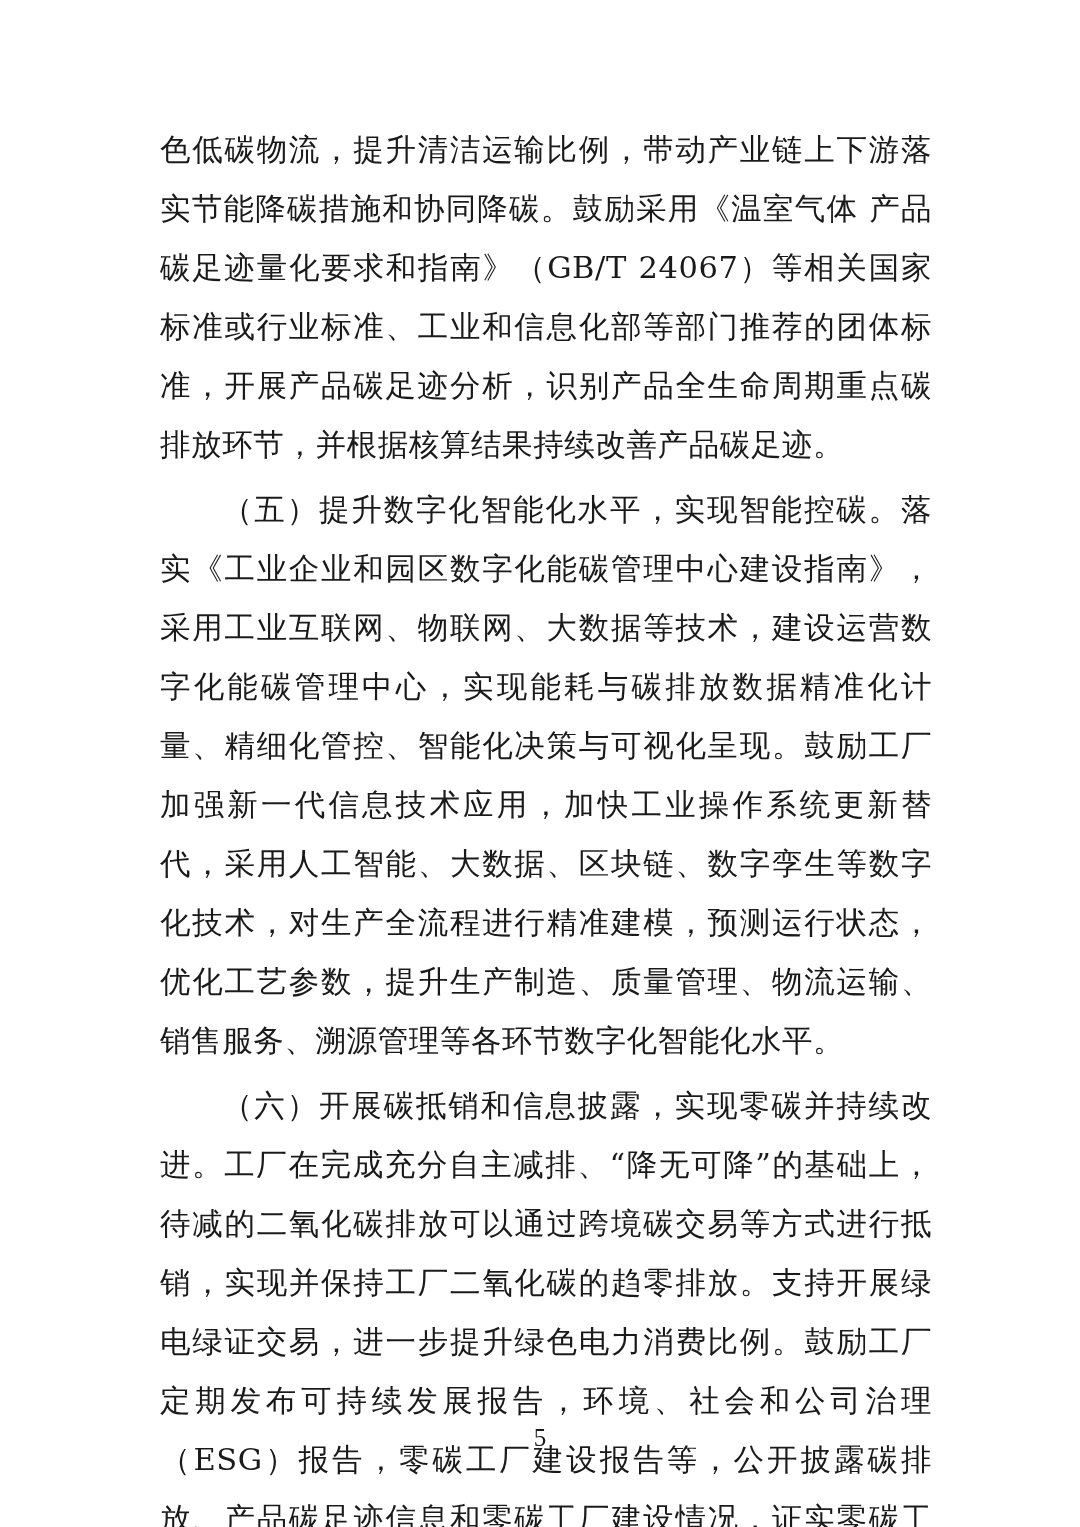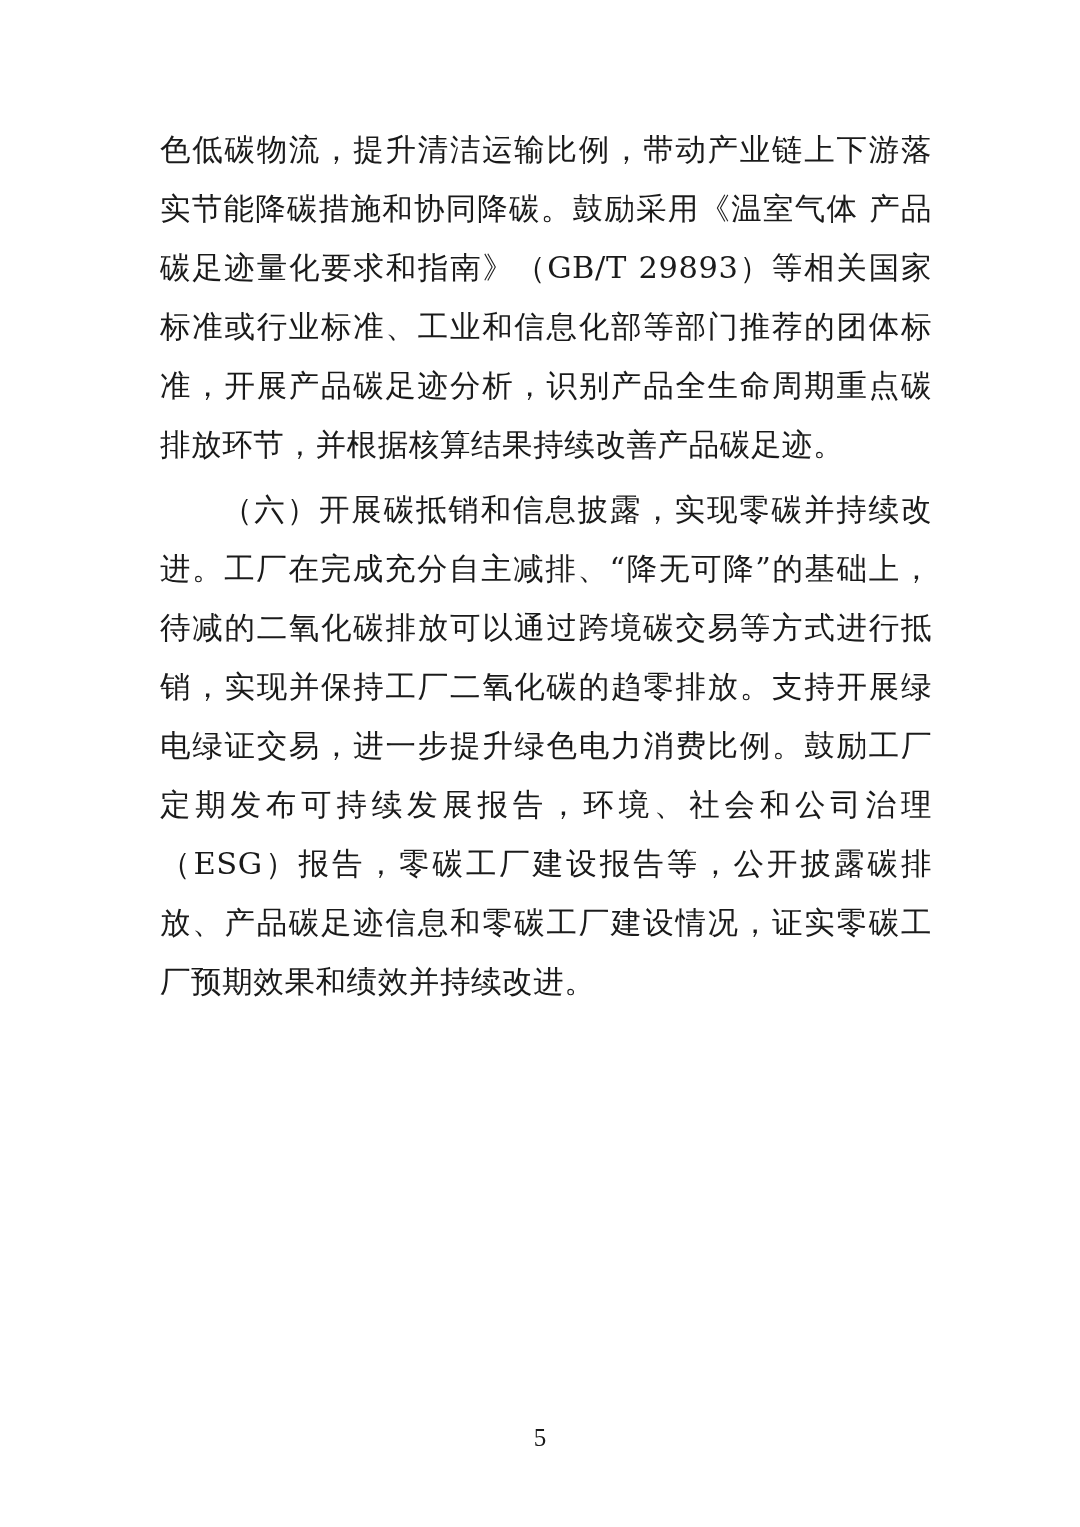--- a/index.html
+++ b/index.html
@@ -47,17 +47,18 @@
     font-size: 25px;
     color: #1a1a1a;
     font-family: "Liberation Serif", serif;
   }
 </style>
 </head>
 <body>
 
 <div class="page">
   <div class="content">
-    <p class="para cont">色低碳物流，提升清洁运输比例，带动产业链上下游落实节能降碳措施和协同降碳。鼓励采用《温室气体 产品碳足迹量化要求和指南》（GB/T 29893）等相关国家标准或行业标准、工业和信息化部等部门推荐的团体标准，开展产品碳足迹分析，识别产品全生命周期重点碳排放环节，并根据核算结果持续改善产品碳足迹。</p>
+    <p class="para cont">色低碳物流，提升清洁运输比例，带动产业链上下游落实节能降碳措施和协同降碳。鼓励采用《温室气体 产品碳足迹量化要求和指南》（GB/T 24067）等相关国家标准或行业标准、工业和信息化部等部门推荐的团体标准，开展产品碳足迹分析，识别产品全生命周期重点碳排放环节，并根据核算结果持续改善产品碳足迹。</p>
+    <p class="para indent">（五）提升数字化智能化水平，实现智能控碳。落实《工业企业和园区数字化能碳管理中心建设指南》，采用工业互联网、物联网、大数据等技术，建设运营数字化能碳管理中心，实现能耗与碳排放数据精准化计量、精细化管控、智能化决策与可视化呈现。鼓励工厂加强新一代信息技术应用，加快工业操作系统更新替代，采用人工智能、大数据、区块链、数字孪生等数字化技术，对生产全流程进行精准建模，预测运行状态，优化工艺参数，提升生产制造、质量管理、物流运输、销售服务、溯源管理等各环节数字化智能化水平。</p>
     <p class="para indent">（六）开展碳抵销和信息披露，实现零碳并持续改进。工厂在完成充分自主减排、“降无可降”的基础上，待减的二氧化碳排放可以通过跨境碳交易等方式进行抵销，实现并保持工厂二氧化碳的趋零排放。支持开展绿电绿证交易，进一步提升绿色电力消费比例。鼓励工厂定期发布可持续发展报告，环境、社会和公司治理（ESG）报告，零碳工厂建设报告等，公开披露碳排放、产品碳足迹信息和零碳工厂建设情况，证实零碳工厂预期效果和绩效并持续改进。</p>
   </div>
   <div class="page-number">5</div>
 </div>
 
 </body></html>

